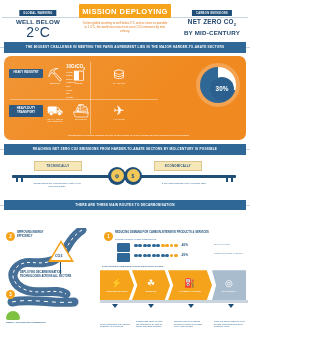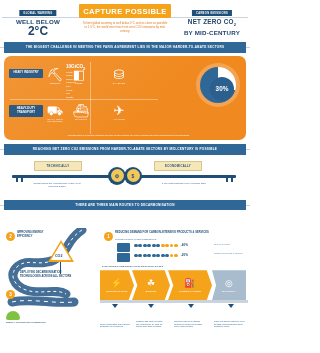--- a/index.html
+++ b/index.html
@@ -10,21 +10,21 @@
   
   .hdr{position:relative;height:42px;}
   .hdr-rule{position:absolute;top:17px;left:2px;right:2px;height:1px;background:#c8d4e0;}
   .tagpill{position:absolute;top:10px;font-size:2.6px;letter-spacing:.35px;font-weight:bold;
            color:#fff;background:#1f4e79;padding:1.6px 4px;text-align:center;white-space:nowrap;}
   .col-l{position:absolute;left:0;top:0;width:76px;text-align:center;}
   .col-r{position:absolute;right:0;top:0;width:76px;text-align:center;}
   .pillwrap{position:relative;height:16px;}
   .pillwrap .tagpill{left:50%;transform:translateX(-50%);}
   .big{font-size:6.2px;font-weight:bold;letter-spacing:.2px;color:#21466e;margin-top:2px;}
-  .bigger{font-size:12px;font-weight:bold;color:#21466e;line-height:1.05;}
+  .bigger{font-size:14px;font-weight:normal;color:#21466e;line-height:1.05;}
   .sub{font-size:4px;vertical-align:sub;}
   .mid{position:absolute;left:79px;width:92px;top:4px;text-align:center;}
   .mpbar{background:#f5a31a;color:#fff;font-size:7.6px;font-weight:bold;letter-spacing:.4px;
          padding:2.6px 0;border-radius:1px;}
   .mptext{font-size:2.9px;line-height:1.5;color:#e07c1f;margin-top:2.5px;padding:0 3px;}
 
   
   .banner{position:relative;margin:0 4px;background:#2f6896;color:#fff;text-align:center;
           font-size:3.1px;font-weight:bold;letter-spacing:.25px;padding:3.4px 0;}
   .banner::before,.banner::after{content:"";position:absolute;top:50%;width:4px;height:1px;background:#c8d4e0;}
@@ -121,21 +121,21 @@
       <div class="pillwrap">
           <div class="tagpill">GLOBAL WARMING</div>
         </div>
       <div class="big">WELL BELOW</div>
       <div class="bigger">
         <span>2</span><span>°C</span>
       </div>
     </div>
 
     <div class="mid">
-      <div class="mpbar">CAPTURE POSSIBLE</div>
+      <div class="mpbar">MISSION DEPLOYING</div>
       <div class="mptext">To limit global warming to well below 2°C and as close as possible to 1.5°C, the world must reach net zero CO2 emissions by mid-century.</div>
     </div>
 
     <div class="col-r">
       <div class="pillwrap">
           <div class="tagpill">CARBON EMISSIONS</div>
         </div>
       <div class="big" style="font-size:6.4px">
         <span>NET ZERO CO</span><span class="sub">2</span>
       </div>

